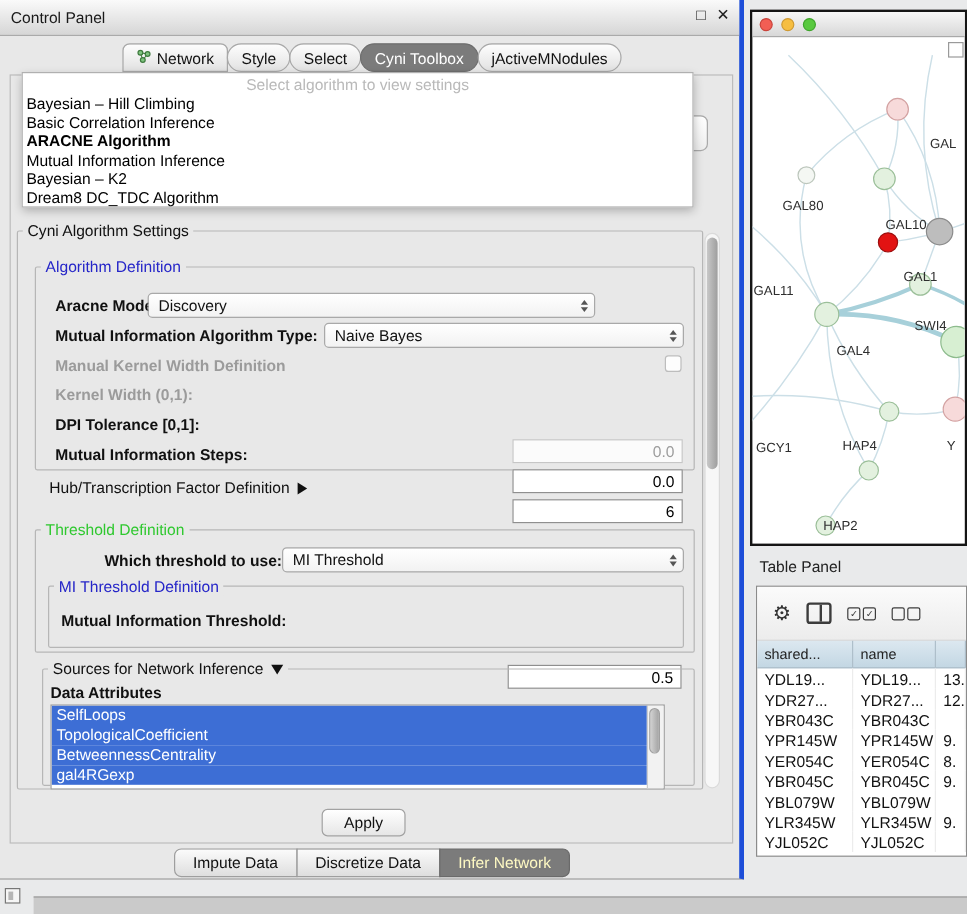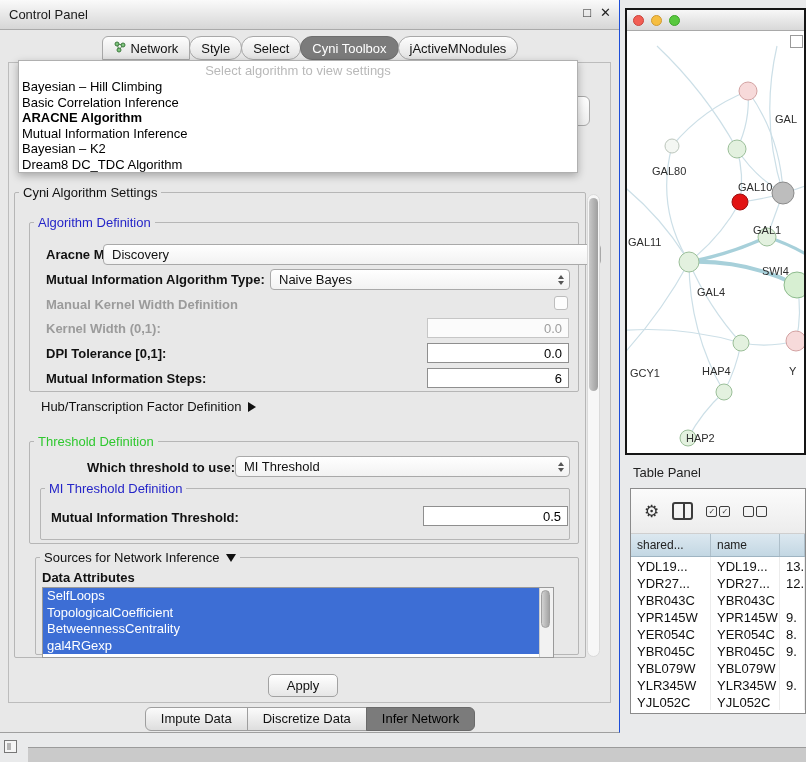--- a/index.html
+++ b/index.html
@@ -1,20 +1,20 @@
 <!DOCTYPE html>
 <html><head>
 <meta charset="utf-8">
 <style>
   html,body{margin:0;padding:0;}
   body{width:806px;height:762px;position:relative;overflow:hidden;background:#e9eaeb;
        font-family:"Liberation Sans",sans-serif;font-size:13px;color:#111;}
   
   .control-panel{position:absolute;left:0;top:0;width:620px;height:733px;background:#e8e8e8;
-      border-right:1px solid #1d4ed8;border-bottom:1px solid #9f9f9f;box-sizing:border-box;}
+      border-right:4px solid #1d4ed8;border-bottom:1px solid #9f9f9f;box-sizing:border-box;}
   .cp-titlebar{position:absolute;left:0;top:0;right:0;height:29px;
       background:linear-gradient(#fafafa,#d6d6d6);border-bottom:1px solid #aaa;}
   .cp-title{position:absolute;left:9px;top:7px;color:#1a1a1a;}
   .cp-buttons{position:absolute;right:8px;top:5px;display:flex;gap:9px;font-size:13px;color:#222;}
   .cp-buttons span{cursor:default;}
   .tabs-row{position:absolute;top:36px;left:0;width:620px;display:flex;justify-content:center;align-items:flex-end;}
   .tab{height:22px;padding:0 11px;display:flex;align-items:center;gap:5px;
       background:linear-gradient(#fdfdfd,#e2e2e2);border:1px solid #a8a8a8;border-radius:6px 6px 0 0;color:#111;}
   .tab + .tab{margin-left:-1px;border-radius:12px;}
   .tab.sel{background:#7b7b7b;color:#fff;border-color:#6e6e6e;}
@@ -40,21 +40,21 @@
   .sources-group{left:20px;top:364px;width:544px;height:98px;}
   .lbl{position:absolute;font-weight:bold;color:#111;white-space:nowrap;}
   .lbl.dis{color:#9b9b9b;}
   .combo{position:absolute;background:linear-gradient(#ffffff,#f2f2f2);border:1px solid #a9a9a9;
       border-radius:4px;display:flex;align-items:center;box-sizing:border-box;}
   .combo .val{flex:1;padding-left:8px;white-space:nowrap;overflow:hidden;}
   .combo .arrows{width:16px;display:flex;flex-direction:column;align-items:center;justify-content:center;}
   .arr-up{width:0;height:0;border-bottom:4px solid #555;border-left:3.5px solid transparent;border-right:3.5px solid transparent;margin-bottom:2px;}
   .arr-dn{width:0;height:0;border-top:4px solid #555;border-left:3.5px solid transparent;border-right:3.5px solid transparent;}
   .tfield{position:absolute;border:1px solid #8f8f8f;background:#fff;font-size:13px;text-align:right;
-      padding:0 6px;box-sizing:border-box;font-family:"Liberation Sans",sans-serif;color:#000;}
+      padding:0 6px;box-sizing:border-box;font-family:"Liberation Sans",sans-serif;color:#000;margin-top:48px;}
   .tfield.dis{color:#9d9d9d;border-color:#c6c6c6;background:#fbfbfb;}
   .checkbox{position:absolute;width:14px;height:14px;border:1px solid #bdbdbd;border-radius:3px;background:#fdfdfd;box-sizing:border-box;}
   .hub-row{position:absolute;left:26px;top:206px;display:flex;align-items:center;gap:7px;color:#111;}
   .tri-right{width:0;height:0;border-left:8px solid #111;border-top:5px solid transparent;border-bottom:5px solid transparent;display:inline-block;}
   .tri-down{width:0;height:0;border-top:8px solid #111;border-left:5px solid transparent;border-right:5px solid transparent;display:inline-block;margin-left:6px;}
   .attr-label{position:absolute;left:6px;top:12px;font-weight:bold;}
   .attr-list{position:absolute;left:6px;top:29px;width:512px;height:71px;border:1px solid #9a9a9a;background:#fff;box-sizing:border-box;overflow:hidden;}
   .attr-items{position:absolute;left:0;top:0;right:13px;bottom:0;}
   .attr-item{height:16.5px;line-height:16.5px;padding-left:4px;background:#3d6ed5;color:#fff;white-space:nowrap;}
   .attr-scroll{position:absolute;right:0;top:0;bottom:0;width:13px;background:#f2f2f2;border-left:1px solid #ccc;}
@@ -65,21 +65,21 @@
   .v-thumb{position:absolute;left:1px;top:3px;width:9px;height:193px;border-radius:5px;
       background:linear-gradient(90deg,#c9c9c9,#9e9e9e);}
   .apply-btn{position:absolute;left:268px;top:674px;width:70px;height:23px;border-radius:5px;
       border:1px solid #a2a2a2;background:linear-gradient(#ffffff,#e6e6e6);text-align:center;line-height:21px;box-sizing:border-box;}
   .btabs{position:absolute;top:707px;left:0;width:620px;display:flex;justify-content:center;}
   .btab{height:22px;line-height:22px;padding:0 15px;background:linear-gradient(#fbfbfb,#dedede);
       border:1px solid #9e9e9e;color:#111;}
   .btab + .btab{margin-left:-1px;}
   .btab:first-child{border-radius:6px 0 0 6px;}
   .btab:last-child{border-radius:0 6px 6px 0;}
-  .btab.sel{background:#7b7b7b;color:#000000;border-color:#6a6a6a;text-align:right;}
+  .btab.sel{background:#7b7b7b;color:#fef9c3;border-color:#6a6a6a;text-align:right;}
   
   .net-window{position:absolute;left:625px;top:8px;width:181px;height:447px;border:2px solid #151515;
       background:#fff;box-sizing:border-box;overflow:hidden;}
   .net-titlebar{height:20px;background:linear-gradient(#f7f7f7,#d8d8d8);border-bottom:1px solid #a9a9a9;
       display:flex;align-items:center;gap:7px;padding-left:6px;}
   .tl{width:11px;height:11px;border-radius:50%;box-sizing:border-box;}
   .tl.red{background:#f25e54;border:1px solid #c9443c;}
   .tl.yellow{background:#f6be41;border:1px solid #cf9a33;}
   .tl.green{background:#59c93f;border:1px solid #3fa52c;}
   .net-canvas{position:relative;width:177px;height:423px;}
@@ -160,21 +160,21 @@
       </div>
   </div>
 
   <div class="group settings-group">
     <span class="group-title">Cyni Algorithm Settings</span>
 
     <div class="group algo-def-group">
       <span class="group-title blue">Algorithm Definition</span>
 
       <span class="lbl" style="left:16px;top:24px">Aracne Mode:</span>
-      <div class="combo" style="left:73px;top:21px;width:498px;height:21px">
+      <div class="combo" style="left:93px;top:21px;width:373px;height:21px">
         <span class="val">Discovery</span>
         <span class="arrows">
             <i class="arr-up"></i>
             <i class="arr-dn"></i>
           </span>
       </div>
 
       <span class="lbl" style="left:16px;top:49px">Mutual Information Algorithm Type:</span>
       <div class="combo" style="left:240px;top:46px;width:300px;height:21px">
         <span class="val">Naive Bayes</span>

